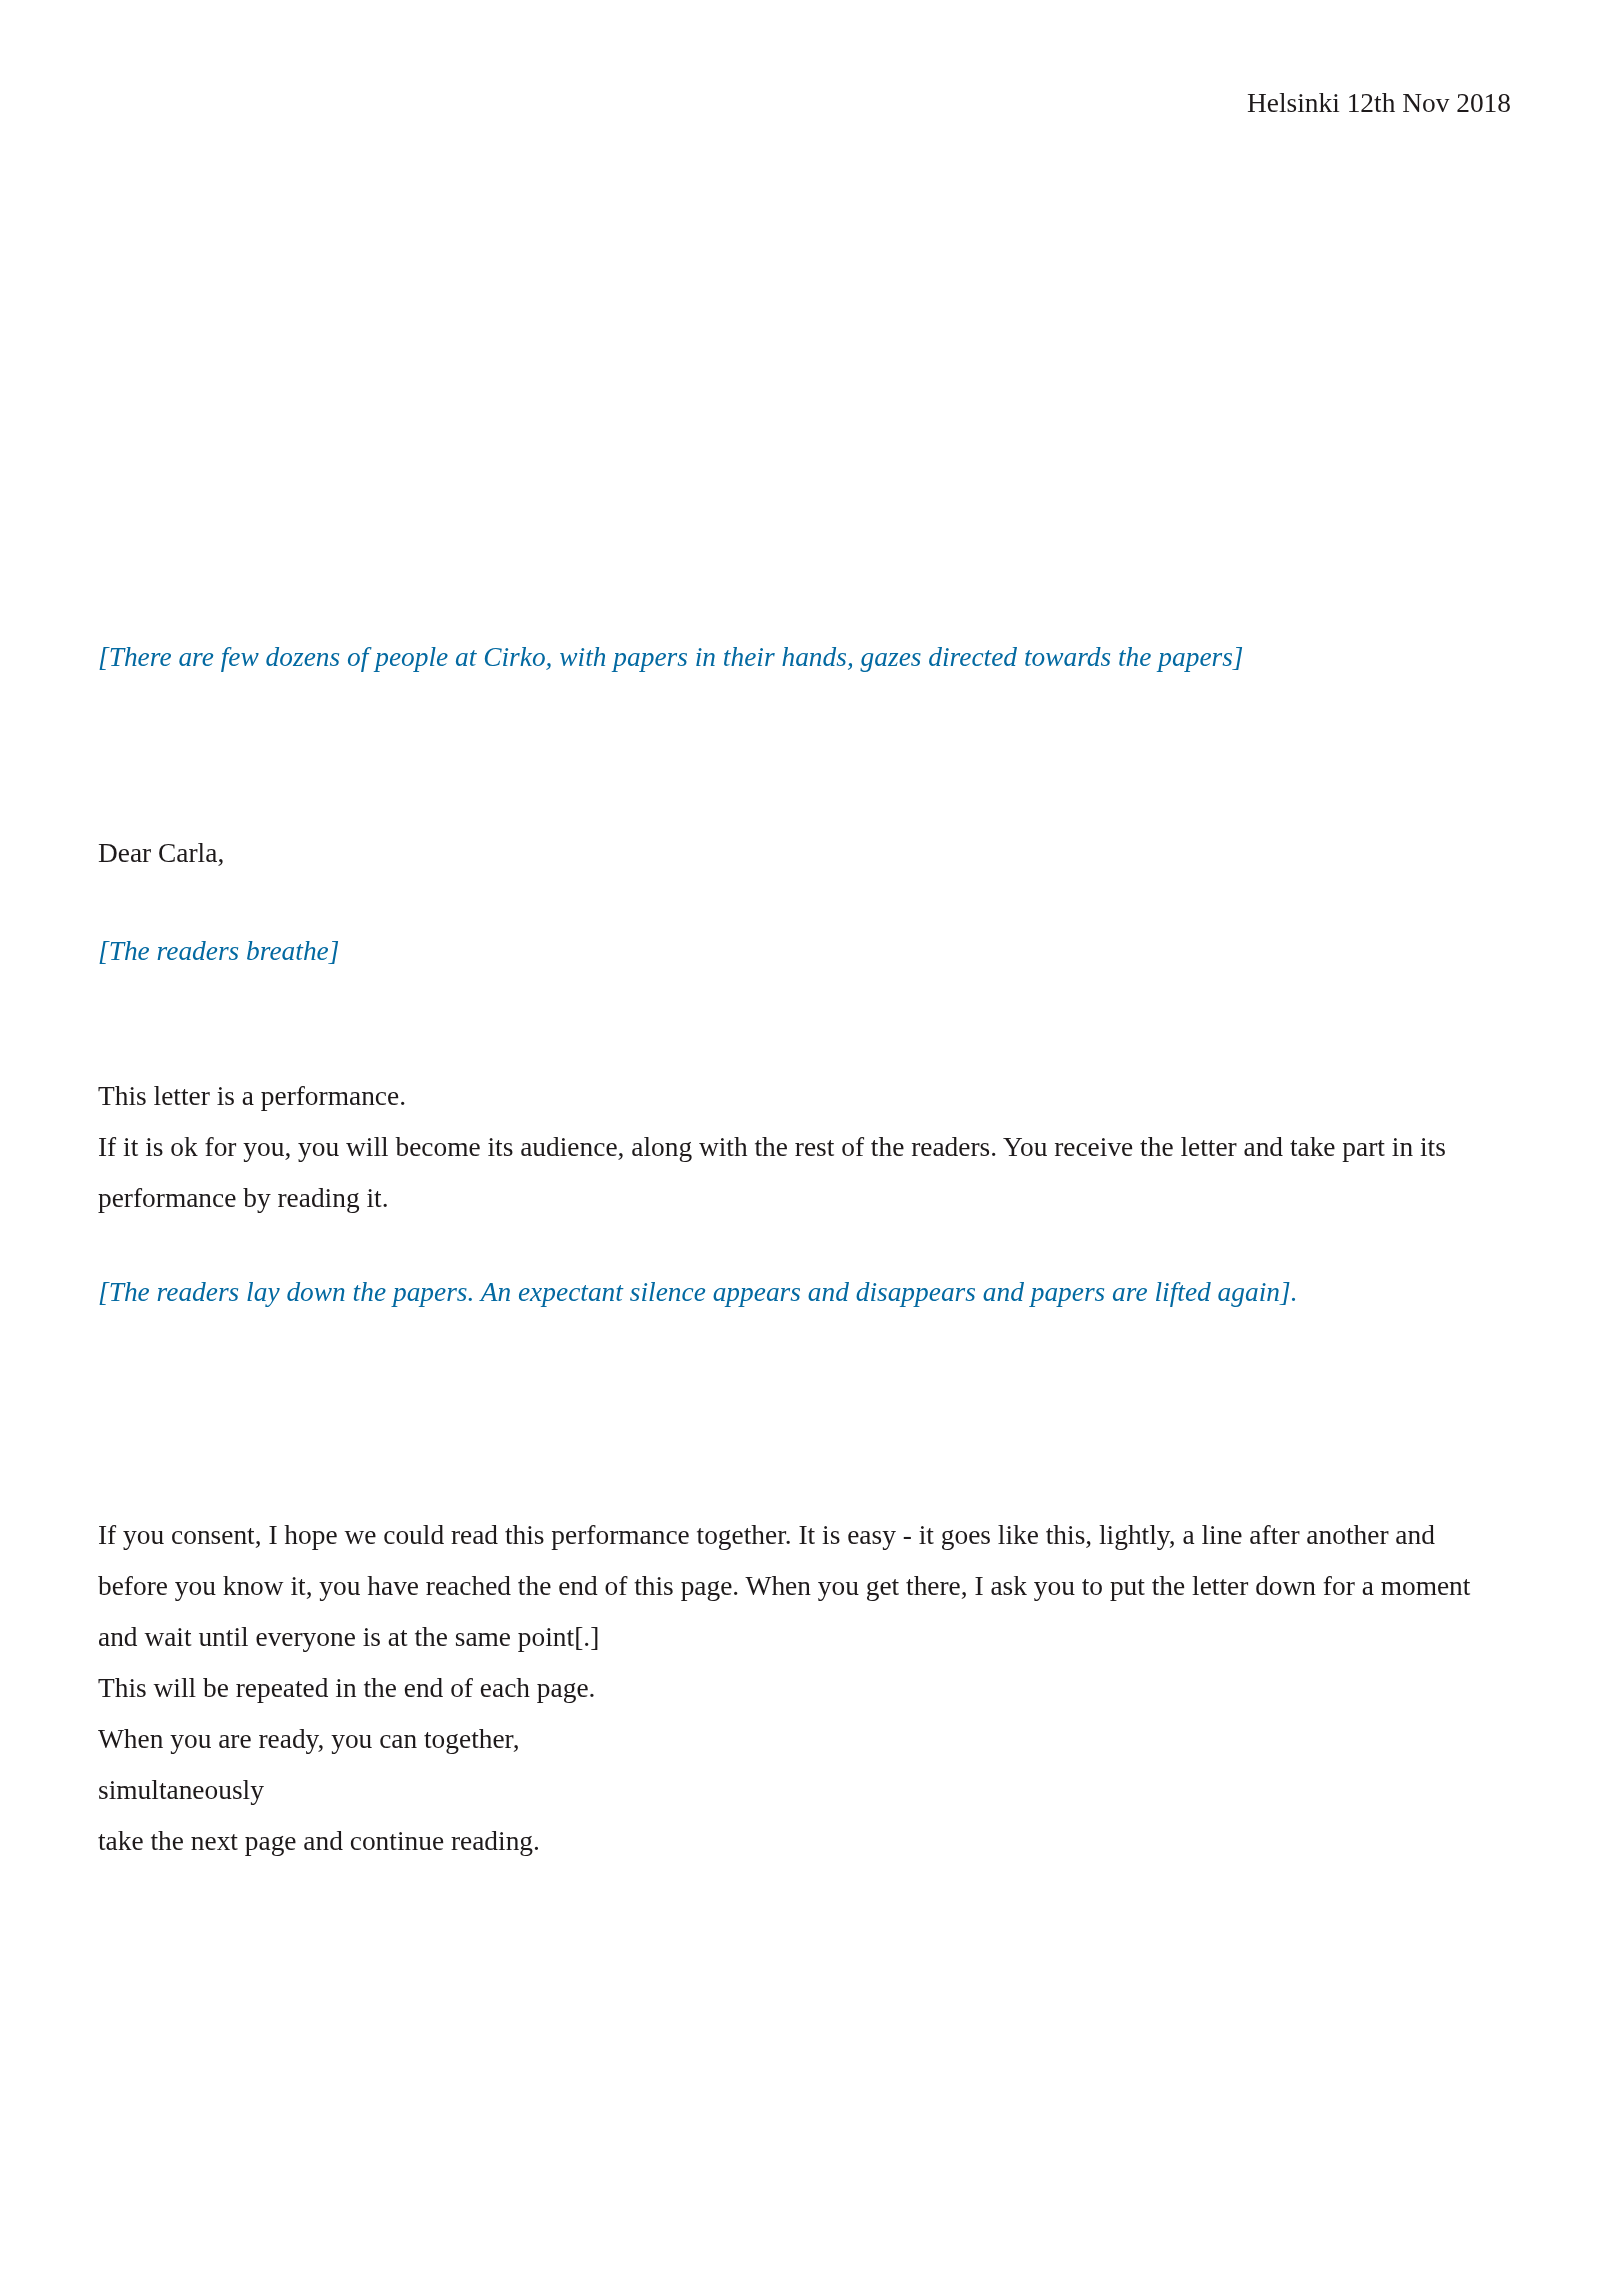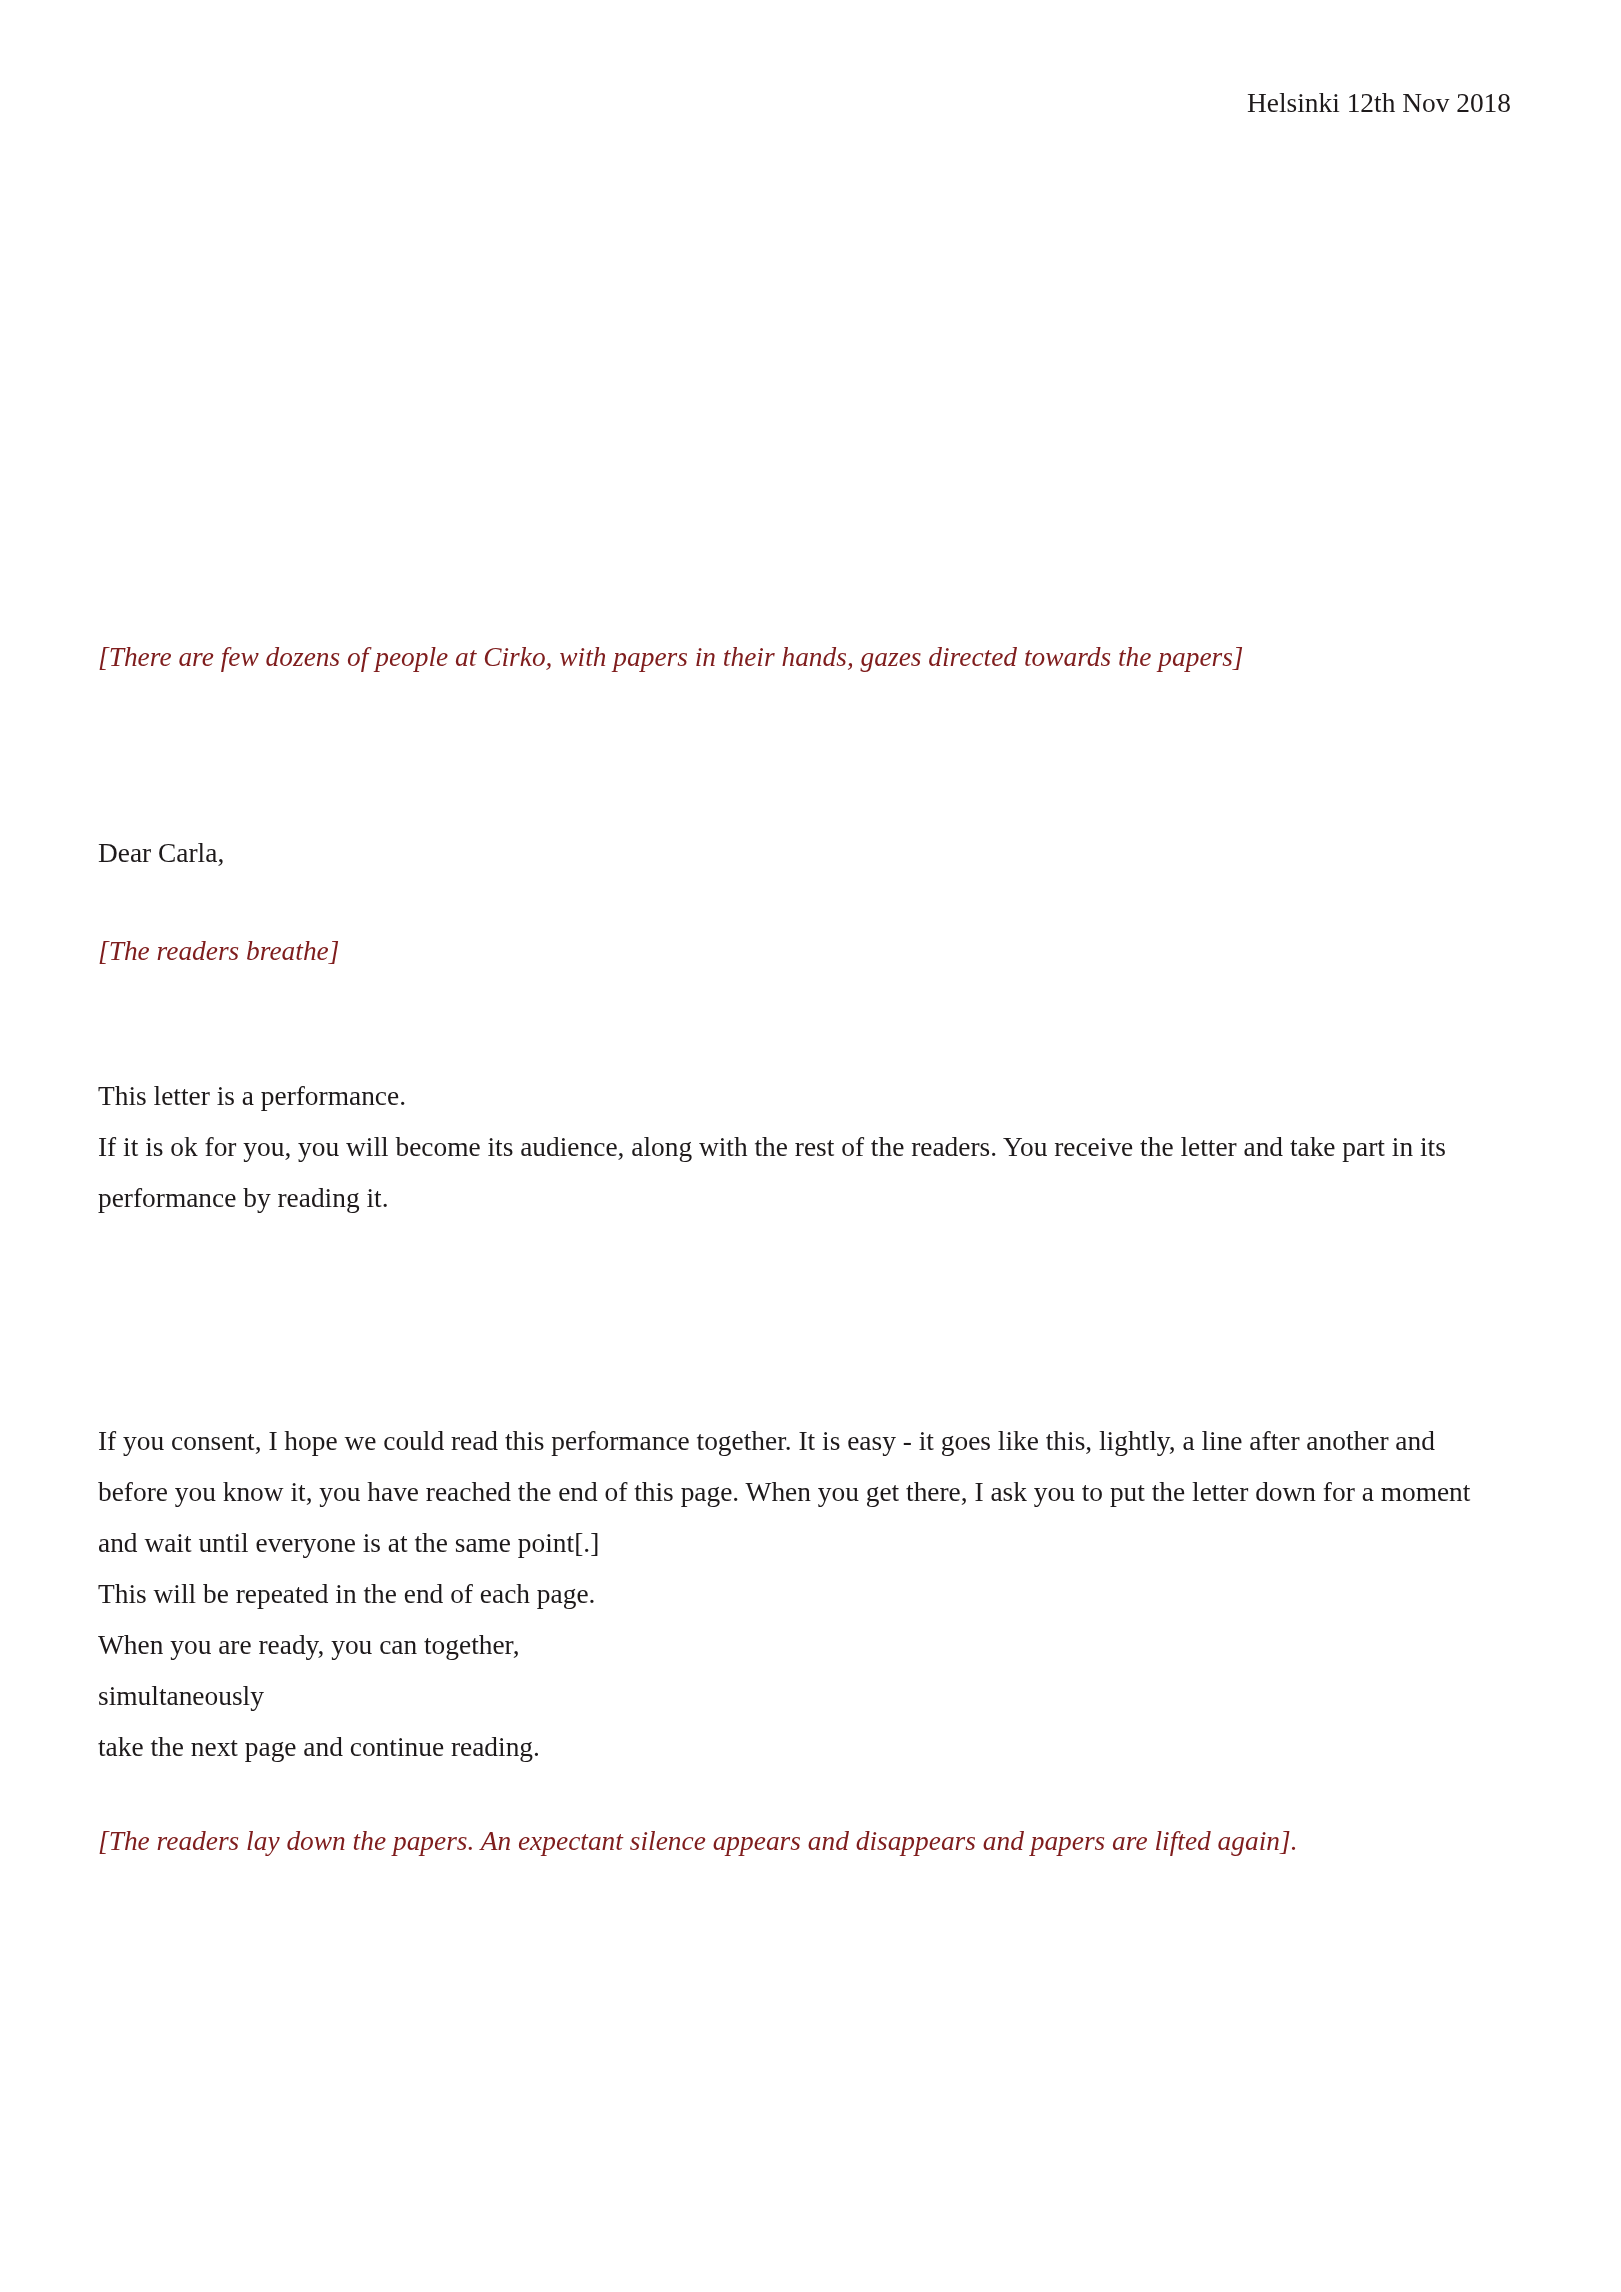--- a/index.html
+++ b/index.html
@@ -36,21 +36,21 @@
     line-height: 51px;
     white-space: pre-line;
     max-width: 1419px;
   }
 
   .block.body-text {
     color: #1e1a1b;
   }
 
   .block.stage-direction {
-    color: #7f1d1d;
+    color: #0369a1;
     font-style: italic;
   }
 
   
   .b1 { margin-top: 513px; }
   .b2 { margin-top: 145px; }
   .b3 { margin-top: 45px; }
   .b4 { margin-top: 47px; }
   .b5 { margin-top: 94px; }
   .b6 { margin-top: 45px; }
@@ -68,22 +68,22 @@
 
   <div class="block body-text b2">Dear Carla,</div>
 
 
   <div class="block stage-direction b4">[The readers breathe]</div>
 
   <div class="block body-text b5">This letter is a performance.
 If it is ok for you, you will become its audience, along with the rest of the readers. You receive the letter and take part in its performance by reading it.</div>
 
 
+  <div class="block stage-direction b8">[The readers lay down the papers. An expectant silence appears and disappears and papers are lifted again].</div>
+
   <div class="block body-text b7">If you consent, I hope we could read this performance together. It is easy - it goes like this, lightly, a line after another and before you know it, you have reached the end of this page. When you get there, I ask you to put the letter down for a moment and wait until everyone is at the same point[.]
 This will be repeated in the end of each page.
 When you are ready, you can together,
 simultaneously
 take the next page and continue reading.</div>
 
-  <div class="block stage-direction b8">[The readers lay down the papers. An expectant silence appears and disappears and papers are lifted again].</div>
-
 </div>
 
 
 </body></html>

